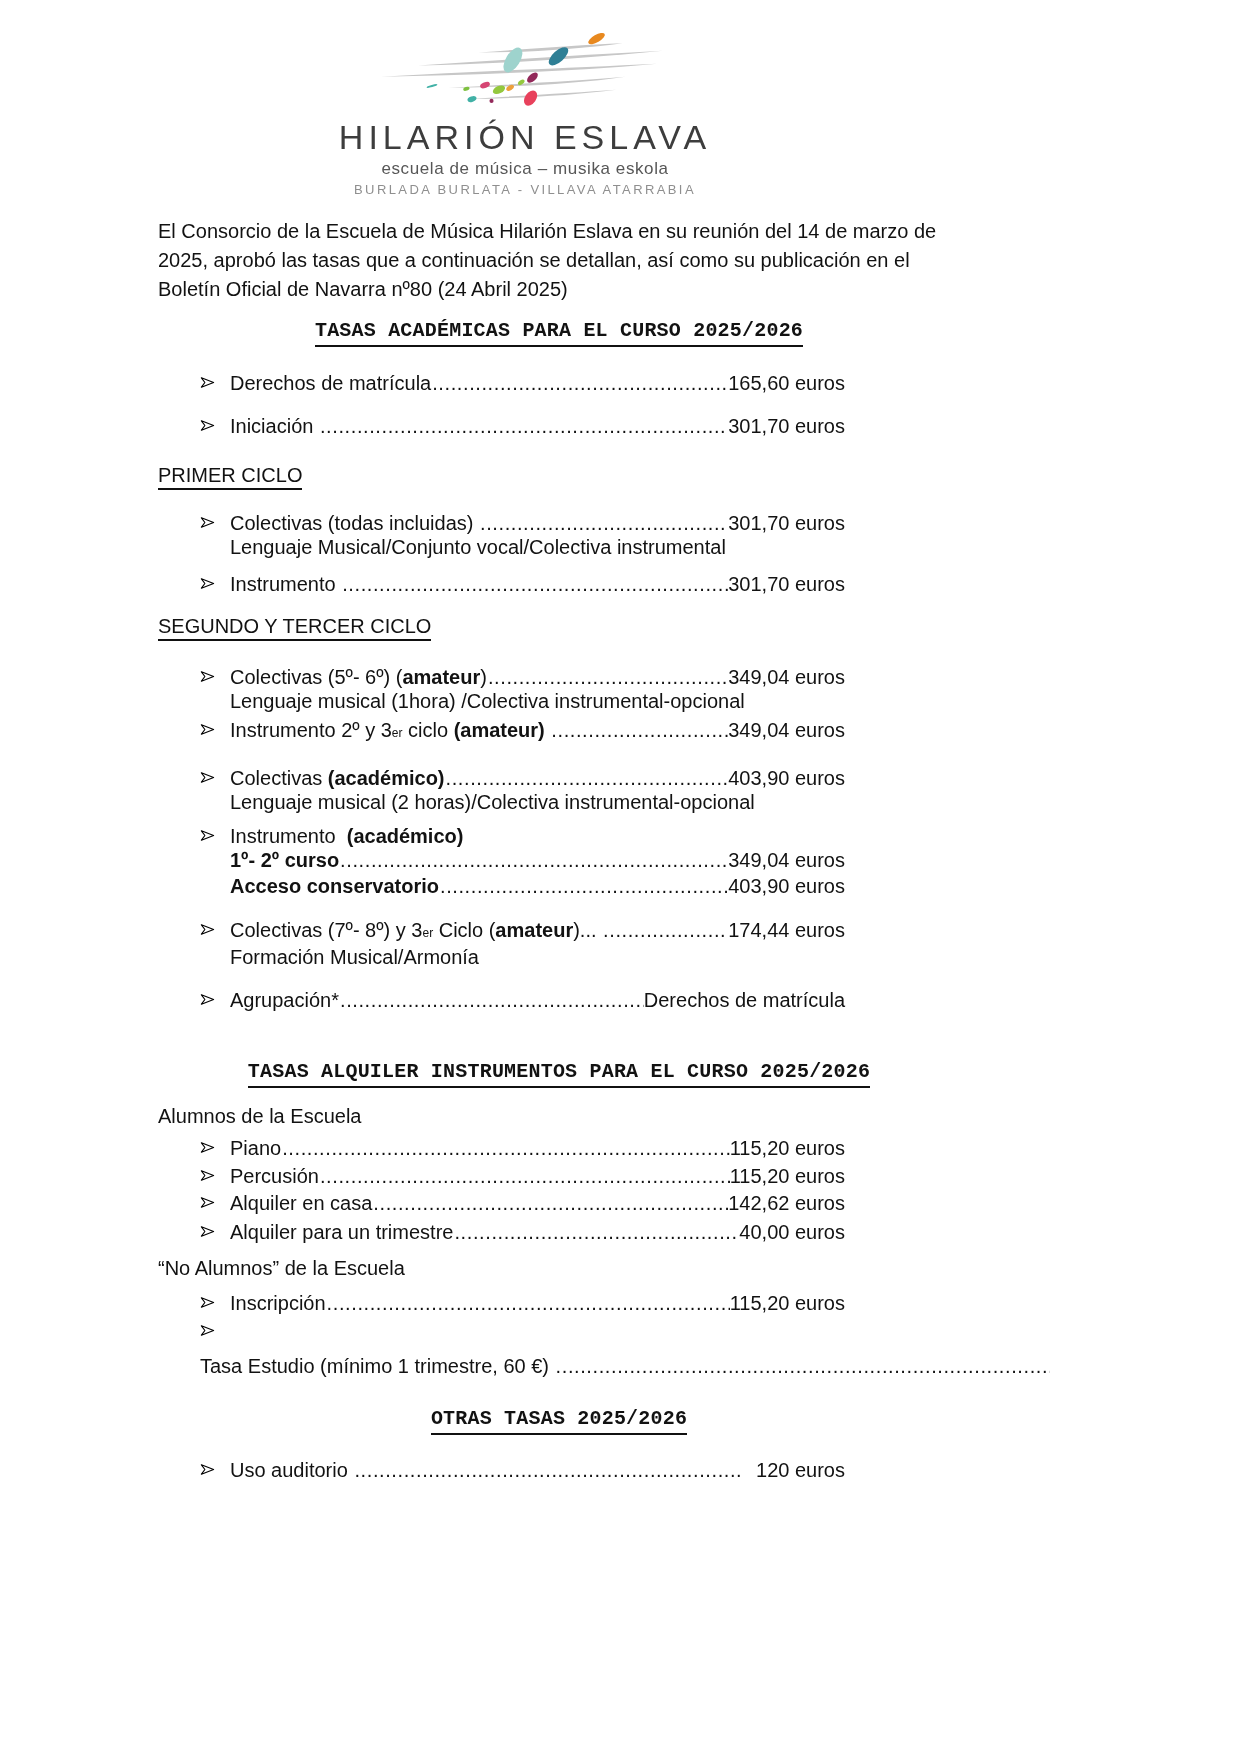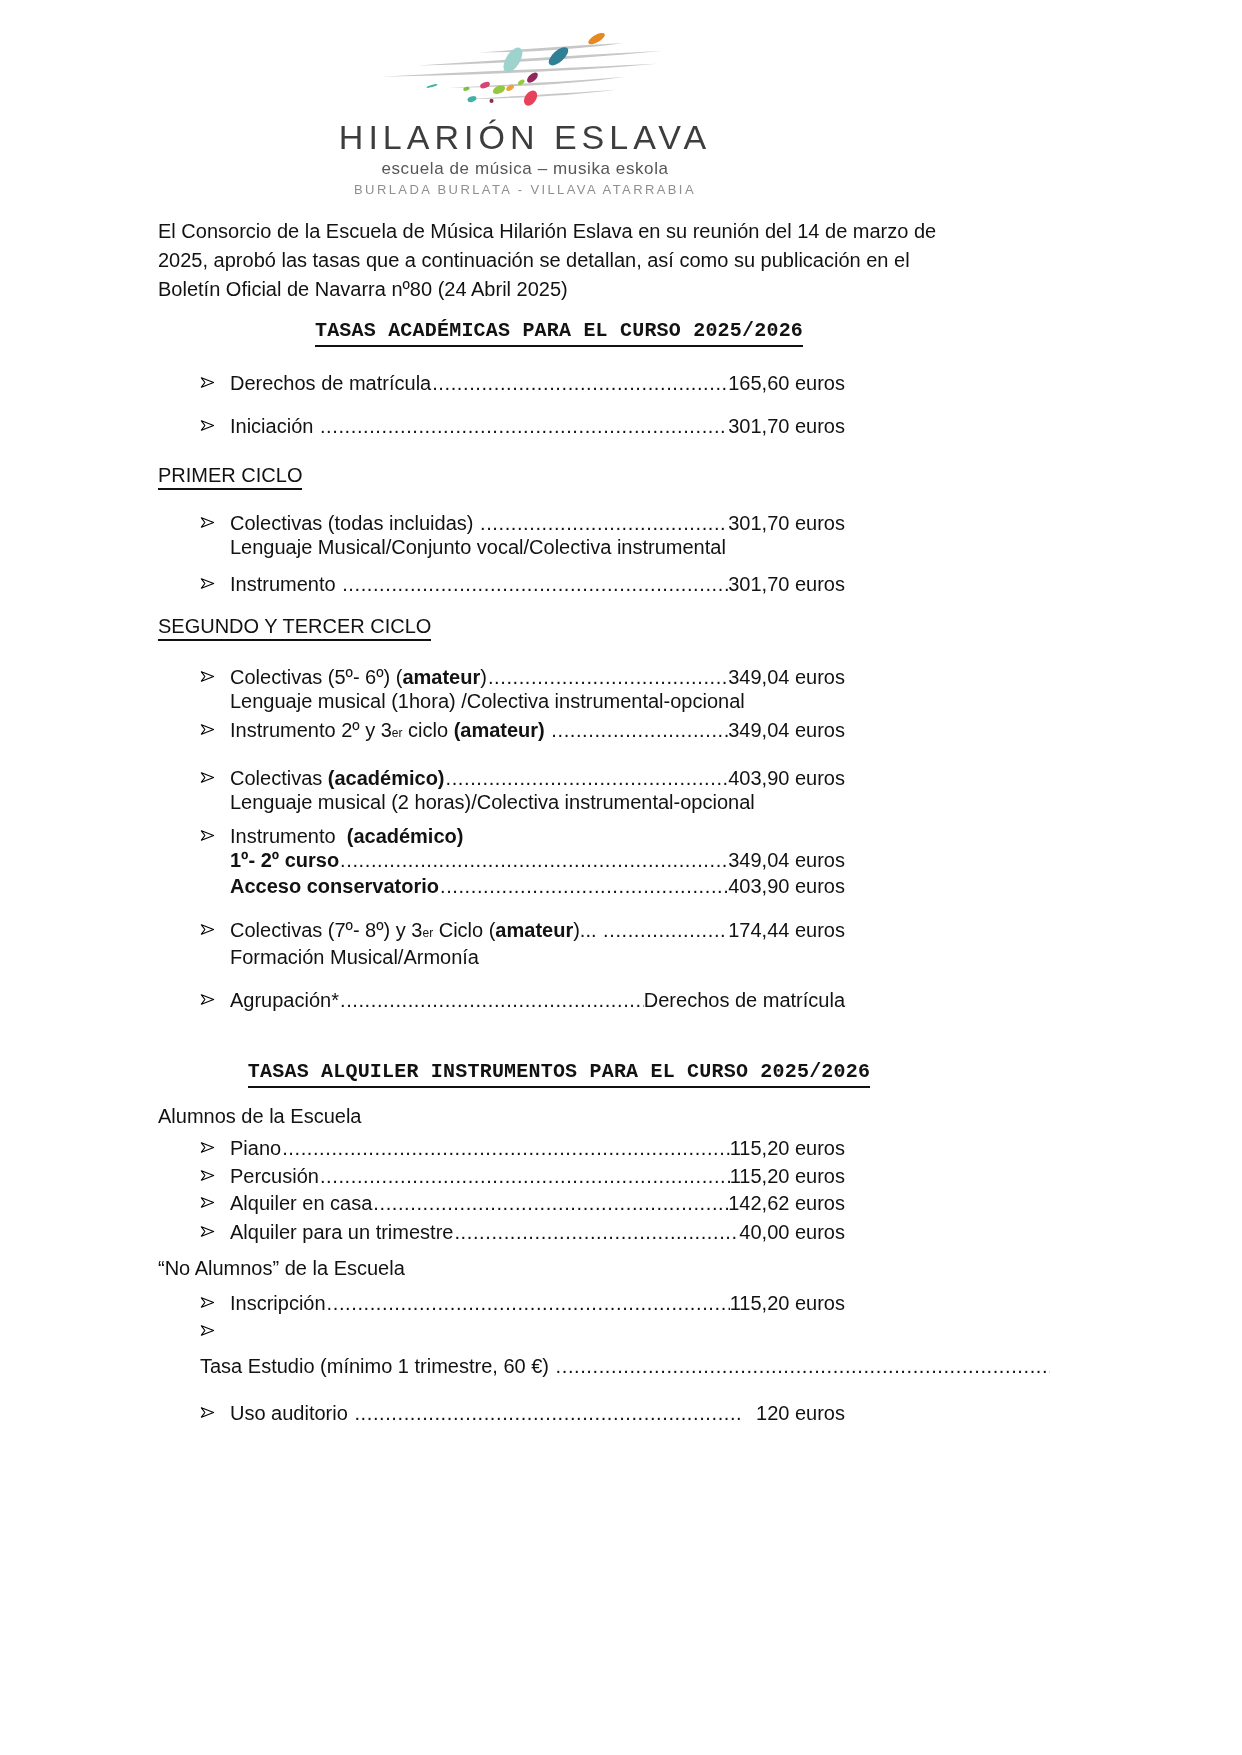--- a/index.html
+++ b/index.html
@@ -322,20 +322,21 @@
             <svg width="15" height="13" viewBox="0 0 16 13">
               <path d="M1.5 1.5 L14.5 6.5 L1.5 11.5 L5.2 6.5 Z" fill="#ffffff" stroke="#000000" stroke-width="1.2" stroke-linejoin="round"></path>
             </svg>
           </span>
           <span class="fee-body">
             <span class="seg">Tasa Estudio (mínimo 1 trimestre, 60 €) </span>
             <span class="leader">....................................................................................................................................................................................................................................................................</span>
             <span class="value">150,00 euros</span>
           </span>
         </div>
+        <div class="line h-center" style="margin-top: 29px;"><span class="hc">OTRAS TASAS 2025/2026</span></div>
         <div class="line fee item pad-value" style="margin-top: 23px;">
           <span class="bullet">
             <svg width="15" height="13" viewBox="0 0 16 13">
               <path d="M1.5 1.5 L14.5 6.5 L1.5 11.5 L5.2 6.5 Z" fill="#ffffff" stroke="#000000" stroke-width="1.2" stroke-linejoin="round"></path>
             </svg>
           </span>
           <span class="fee-body">
             <span class="seg">Uso auditorio </span>
             <span class="leader">....................................................................................................................................................................................................................................................................</span>
             <span class="value">120 euros</span>

